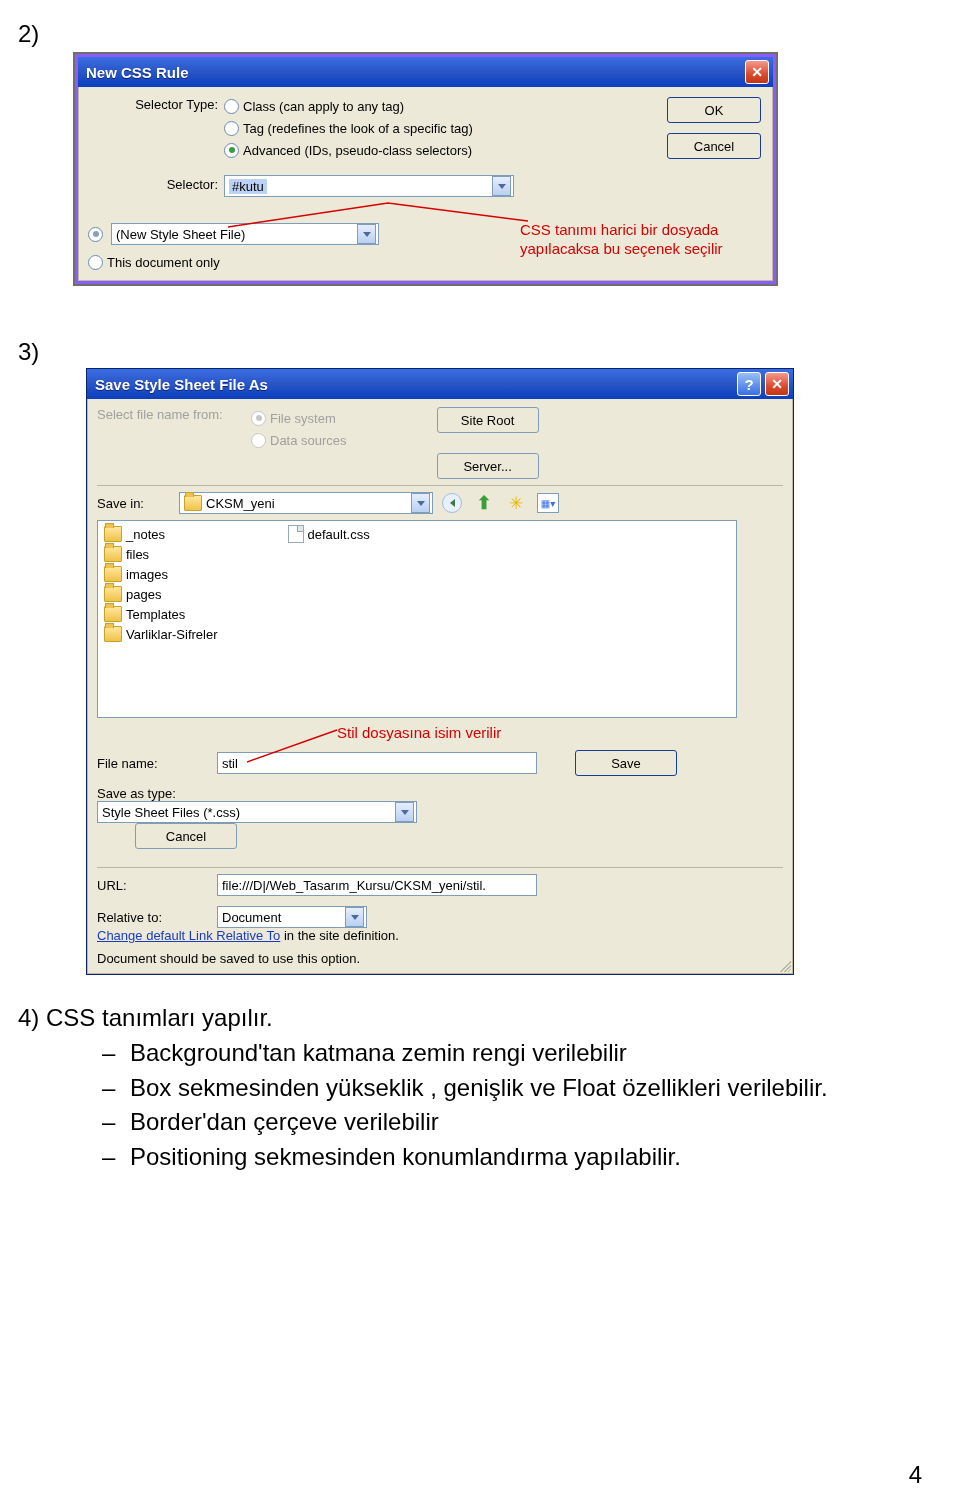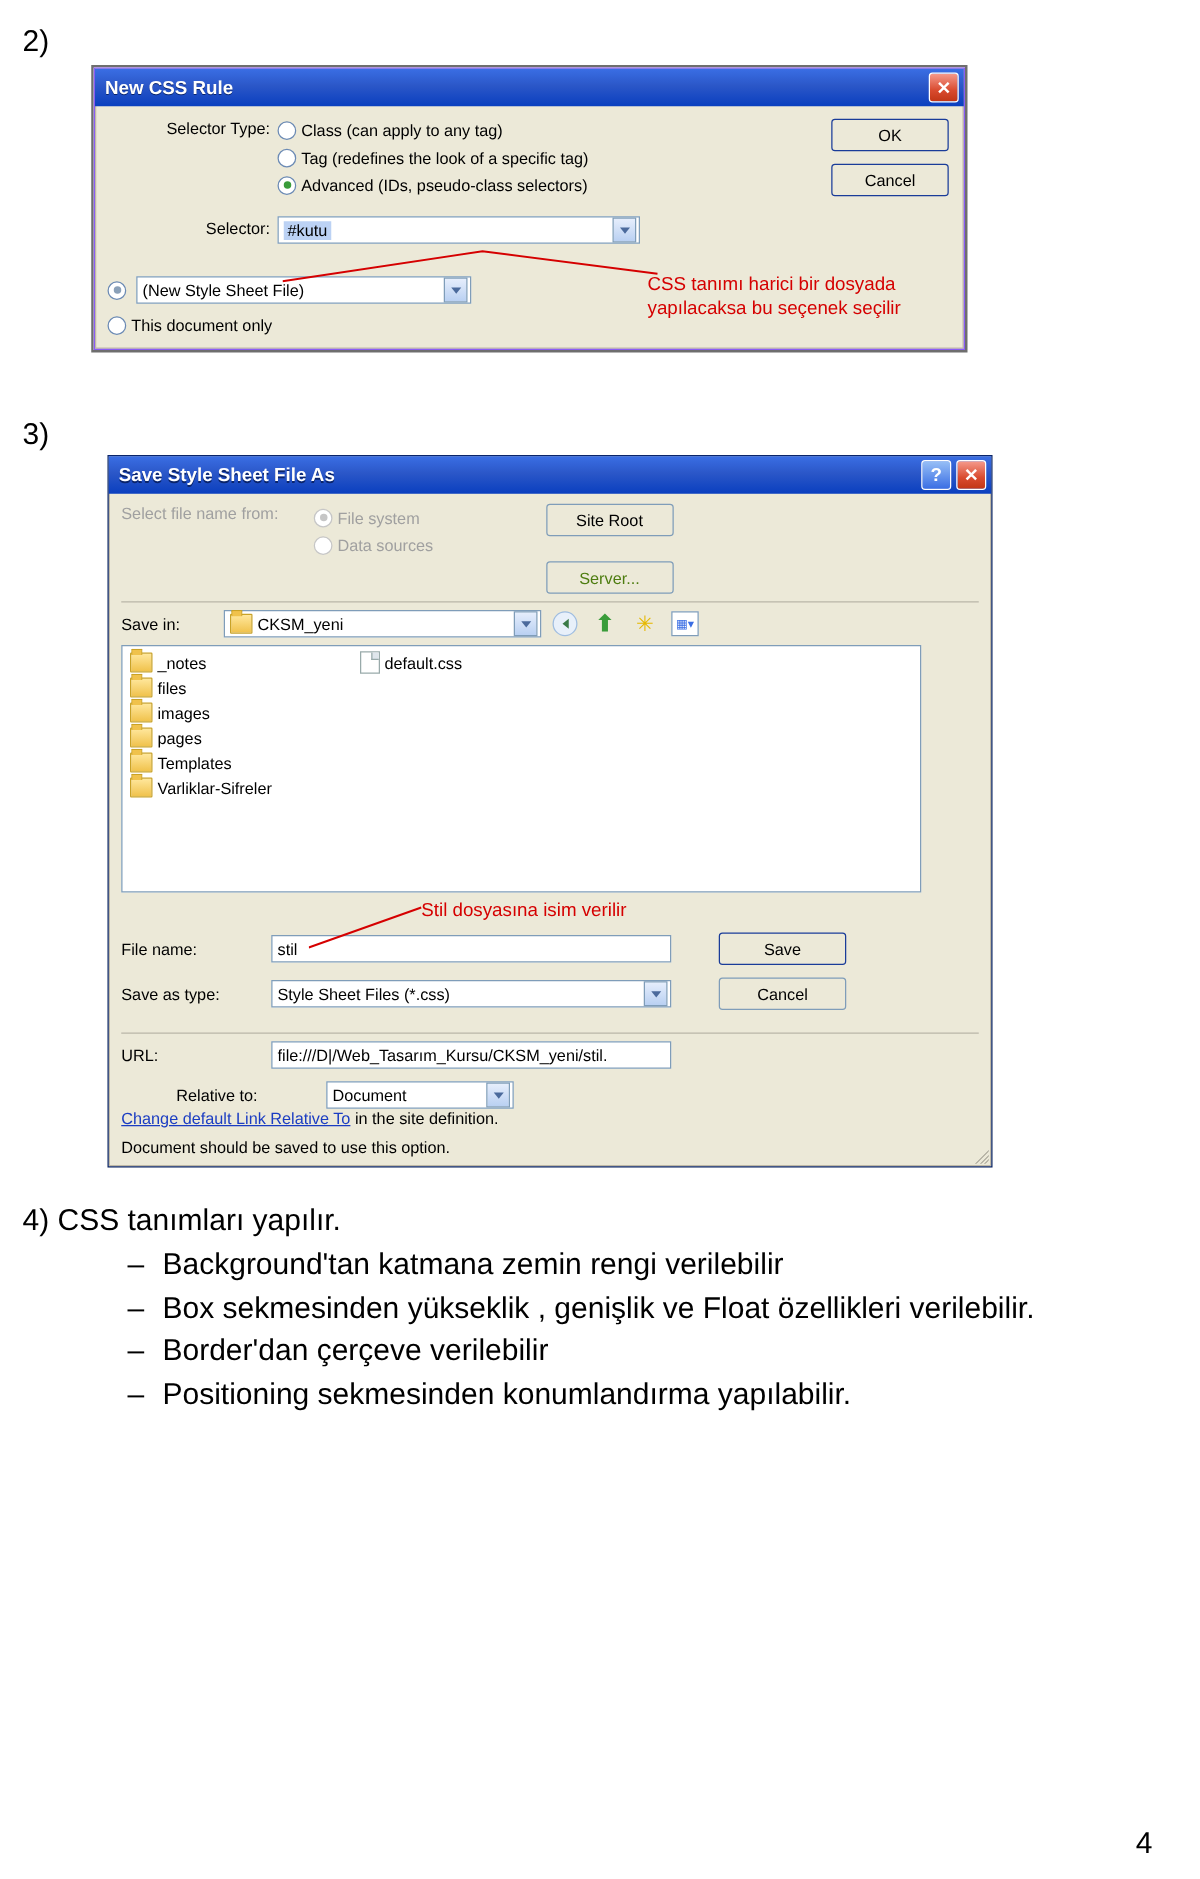--- a/index.html
+++ b/index.html
@@ -1,19 +1,19 @@
 <!DOCTYPE html>
 <html><head>
 <meta charset="utf-8">
 <style>
   html,body{margin:0;padding:0;background:#fff;font-family:Tahoma,Arial,sans-serif;font-size:13px;color:#000;}
   .page{width:960px;min-height:1503px;position:relative;padding:20px 18px 0 18px;box-sizing:border-box;}
   .step-num{font-family:Arial,sans-serif;font-size:24px;font-weight:400;margin:0 0 2px 0;}
   .dlg-wrap{margin-left:55px;}
-  .dlg{border:1px solid #8b5cf6;background:#ece9d8;box-shadow:0 0 0 1px #bfb8a5 inset;}
+  .dlg{border:3px solid #8b5cf6;background:#ece9d8;box-shadow:0 0 0 1px #bfb8a5 inset;}
   .dlg-outer{border:2px solid #6e6e6e;display:inline-block;margin-top:2px;}
   .titlebar{background:linear-gradient(to bottom,#3a6ee4 0%,#2b57c8 45%,#0a3fbf 100%);height:30px;display:flex;align-items:center;justify-content:space-between;padding:0 4px 0 8px;}
   .titlebar .title{color:#fff;font-weight:bold;font-size:15px;text-shadow:0 1px 0 #0a246a;}
   .tb-btns{display:flex;gap:4px;}
   .tb-btn{width:22px;height:22px;border:1px solid #fff;border-radius:3px;display:flex;align-items:center;justify-content:center;}
   .tb-close{background:linear-gradient(to bottom,#f59a8c,#d94b2f 60%,#c23616);}
   .tb-help{background:linear-gradient(to bottom,#97bff6,#3a6ee4);}
   .tb-btn span{color:#fff;font-weight:bold;font-size:14px;line-height:1;}
   .dlg-body{padding:8px 10px;}
   
@@ -176,21 +176,21 @@
             </div>
             <div class="radio-line">
               <div class="radio-outer" style="border-color:#c6c6c6;"></div>
               <span class="disabled">Data sources</span>
             </div>
           </div>
           <div style="margin-left:90px;display:flex;flex-direction:column;gap:20px;">
             <div class="btn2">
                 <span>Site Root</span>
               </div>
-            <div class="btn2 disabled" style="color:#4d7c0f;">
+            <div class="btn2 disabled" style="color:#000000;">
                 <span>Server...</span>
               </div>
           </div>
         </div>
         <hr class="section-sep">
 
         <div style="display:flex;align-items:center;margin-bottom:6px;">
           <div style="width:82px;">Save in:</div>
           <div class="combo" style="width:254px;">
             <span style="display:flex;align-items:center;gap:4px;">
@@ -265,42 +265,42 @@
 
         <div style="display:flex;align-items:center;margin-top:4px;">
           <div style="width:120px;">File name:</div>
           <div class="textbox" style="width:320px;">
               <span>stil</span>
             </div>
           <div class="btn2" style="margin-left:38px;border-color:#1a3c99;">
               <span>Save</span>
             </div>
         </div>
-        <div style="display:flex;align-items:center;margin-top:10px;">
+        <div style="display:flex;align-items:flex-start;margin-top:10px;flex-direction:column;">
           <div style="width:120px;">Save as type:</div>
           <div class="combo" style="width:320px;">
             <span>Style Sheet Files (*.css)</span>
             <div class="dropbtn">
                 <div class="tri-down"></div>
               </div>
           </div>
           <div class="btn2" style="margin-left:38px;">
               <span>Cancel</span>
             </div>
         </div>
 
         <hr class="section-sep" style="margin-top:18px;">
 
         <div style="display:flex;align-items:center;margin-top:4px;">
           <div style="width:120px;">URL:</div>
           <div class="textbox" style="width:320px;">
               <span style="white-space:nowrap;overflow:hidden;">file:///D|/Web_Tasarım_Kursu/CKSM_yeni/stil.</span>
             </div>
         </div>
-        <div style="display:flex;align-items:center;margin-top:10px;margin-left:44px;">
+        <div style="display:flex;align-items:center;margin-top:10px;">
           <div style="width:120px;">Relative to:</div>
           <div class="combo" style="width:150px;">
             <span>Document</span>
             <div class="dropbtn">
                 <div class="tri-down"></div>
               </div>
           </div>
         </div>
         <div style="">
           <span class="link-blue">Change default Link Relative To</span><span> in the site definition.</span>

